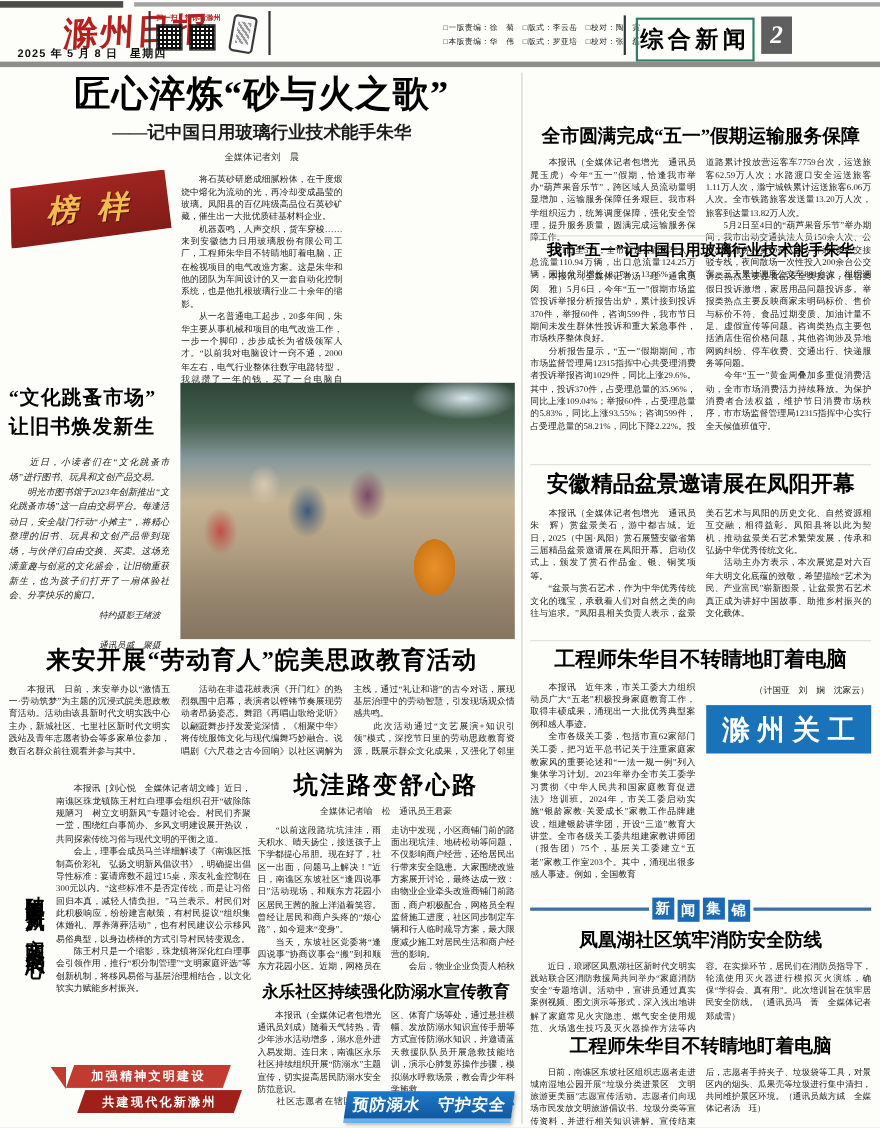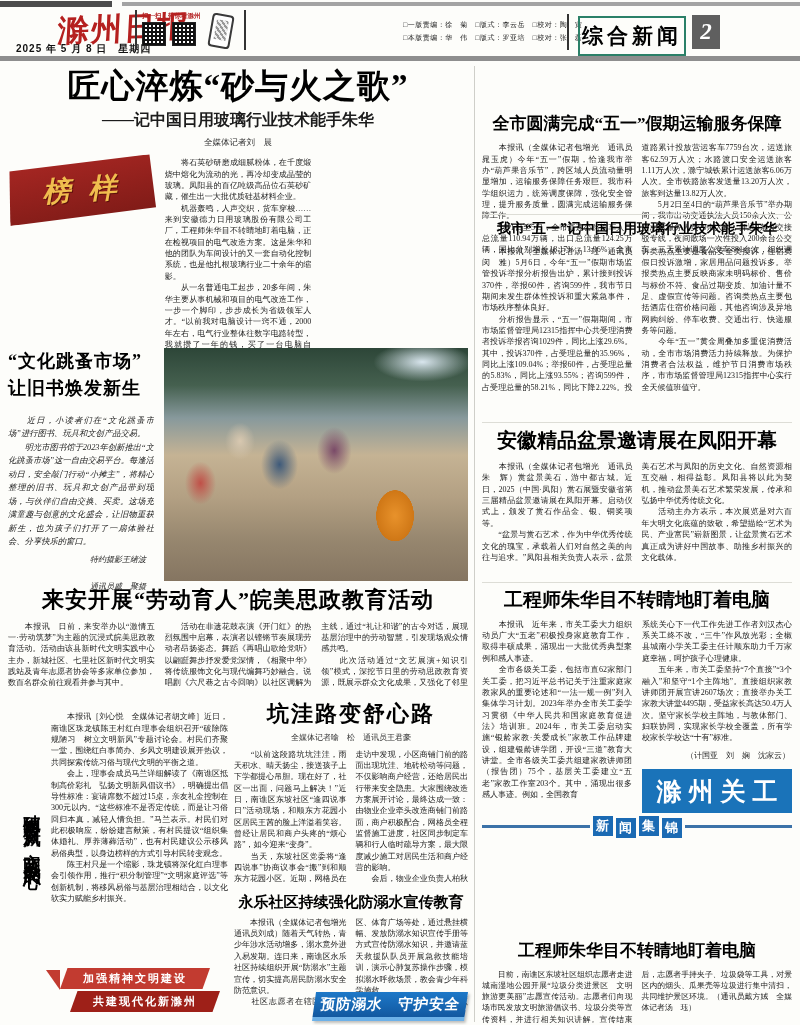--- a/index.html
+++ b/index.html
@@ -241,36 +241,38 @@
   <div class="hdiv" style="top:582px;"></div>
 
   <div class="r-art" id="r4">
     <div class="hl">工程师朱华目不转睛地盯着电脑</div>
     <div id="r4-cols">
       <div class="col">
         <div class="bt" id="r4c1">　　本报讯　近年来，市关工委大力组织动员广大“五老”积极投身家庭教育工作，取得丰硕成果，涌现出一大批优秀典型案例和感人事迹。
 　　全市各级关工委，包括市直62家部门关工委，把习近平总书记关于注重家庭家教家风的重要论述和“一法一规一例”列入集体学习计划。2023年举办全市关工委学习贯彻《中华人民共和国家庭教育促进法》培训班。2024年，市关工委启动实施“银龄家教·关爱成长”家教工作品牌建设，组建银龄讲学团，开设“三道”教育大讲堂。全市各级关工委共组建家教讲师团（报告团）75个，基层关工委建立“五老”家教工作室203个。其中，涌现出很多感人事迹。例如，全国教育</div>
       </div>
       <div class="col">
-        <div class="bt" id="r4c2">系统关心下一代工作先进工作者刘汉杰心系关工终不改，“三牛”作风放光彩；全椒县城南小学关工委主任计顺东助力千万家庭幸福，呵护孩子心理健康。
-　　五年来，市关工委坚持“7个直接”“3个融入”和坚守“1个主阵地”。直接组织家教讲师团开展宣讲2607场次；直接举办关工家教大讲堂4495期，受益家长高达50.4万人次。坚守家长学校主阵地，与教体部门、妇联协同，实现家长学校全覆盖，所有学校家长学校达“十有”标准。</div>
         <div class="bt" id="r4-sign">（计国亚　刘　娴　沈家云）</div>
         <div id="czgg-box">滁州关工</div>
       </div>
     </div>
   </div>
 
   <div id="digest">
     <div class="digest-line"></div>
     <div class="digest-sq">新</div>
     <div class="digest-sq dn">闻</div>
     <div class="digest-sq">集</div>
     <div class="digest-sq dn">锦</div>
     <div class="digest-line"></div>
   </div>
 
+  <div class="r-art" id="r5">
+    <div class="hl">凤凰湖社区筑牢消防安全防线</div>
+    <div class="cols2 bt r-body" id="r5-body">　　近日，琅琊区凤凰湖社区新时代文明实践站联合区消防救援局共同举办“家庭消防安全”专题培训。活动中，宣讲员通过真实案例视频、图文演示等形式，深入浅出地讲解了家庭常见火灾隐患、燃气安全使用规范、火场逃生技巧及灭火器操作方法等内容。在实操环节，居民们在消防员指导下，轮流使用灭火器进行模拟灭火演练，确保“学得会、真有用”。此次培训旨在筑牢居民安全防线。（通讯员冯　菁　全媒体记者郑成雪）</div>
+  </div>
 
   <div class="r-art" id="r6">
     <div class="hl">工程师朱华目不转睛地盯着电脑</div>
     <div class="cols2 bt r-body" id="r6-body">　　日前，南谯区东坡社区组织志愿者走进城南湿地公园开展“垃圾分类进景区　文明旅游更美丽”志愿宣传活动。志愿者们向现场市民发放文明旅游倡议书、垃圾分类等宣传资料，并进行相关知识讲解。宣传结束后，志愿者手持夹子、垃圾袋等工具，对景区内的烟头、瓜果壳等垃圾进行集中清扫，共同维护景区环境。（通讯员戴方娀　全媒体记者汤　珏）</div>
   </div>
 
 </div>
 
 </body></html>

